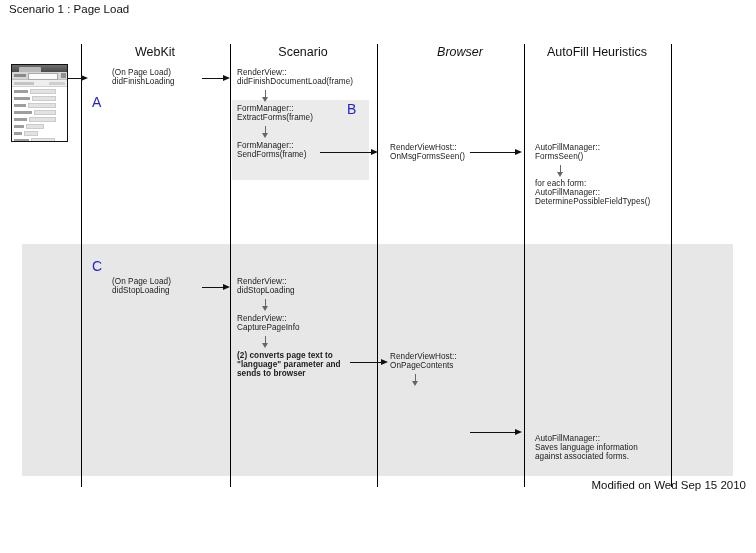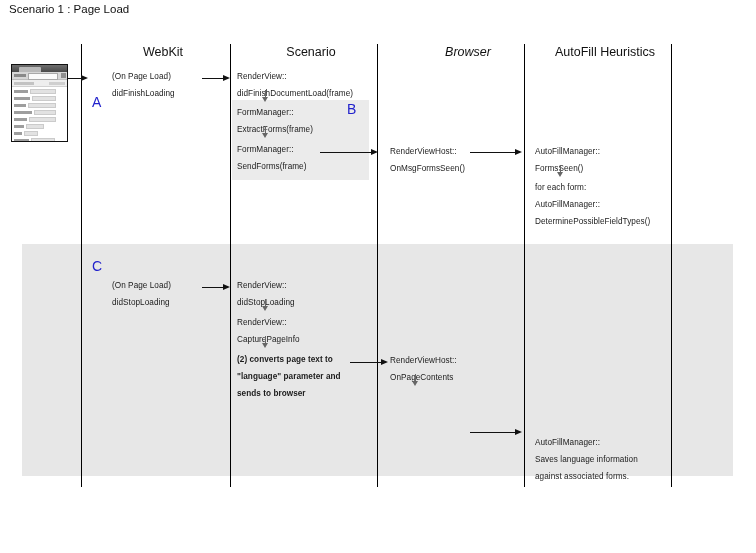--- a/index.html
+++ b/index.html
@@ -67,27 +67,26 @@
   }
   
   .col-header {
     position: absolute;
     top: 45px;
     font-size: 12.5px;
     color: #111;
     white-space: nowrap;
     text-align: center;
     transform: translateX(-50%);
-    margin-left: 8px;
   }
   
   .txt {
     position: absolute;
     font-size: 8.2px;
-    line-height: 17px;
+    line-height: 9px;
     color: #1b1b1b;
     white-space: pre-line;
     letter-spacing: 0.05px;
   }
   
   .marker {
     position: absolute;
     font-size: 14px;
     color: #2222cc;
     font-weight: 400;
@@ -389,14 +388,15 @@
     <div class="shaft" style="width:45px;"></div>
     <div class="head" style="left:45px;"></div>
   </div>
 
   <div class="txt" style="left:535px; top:434px;">AutoFillManager::
 Saves language information
 against associated forms.</div>
 
   <div class="marker" style="left:347px; top:101px;">B</div>
 
+  <div class="footer">Modified on Wed Sep 15 2010</div>
 
 </div>
 
 </body></html>

